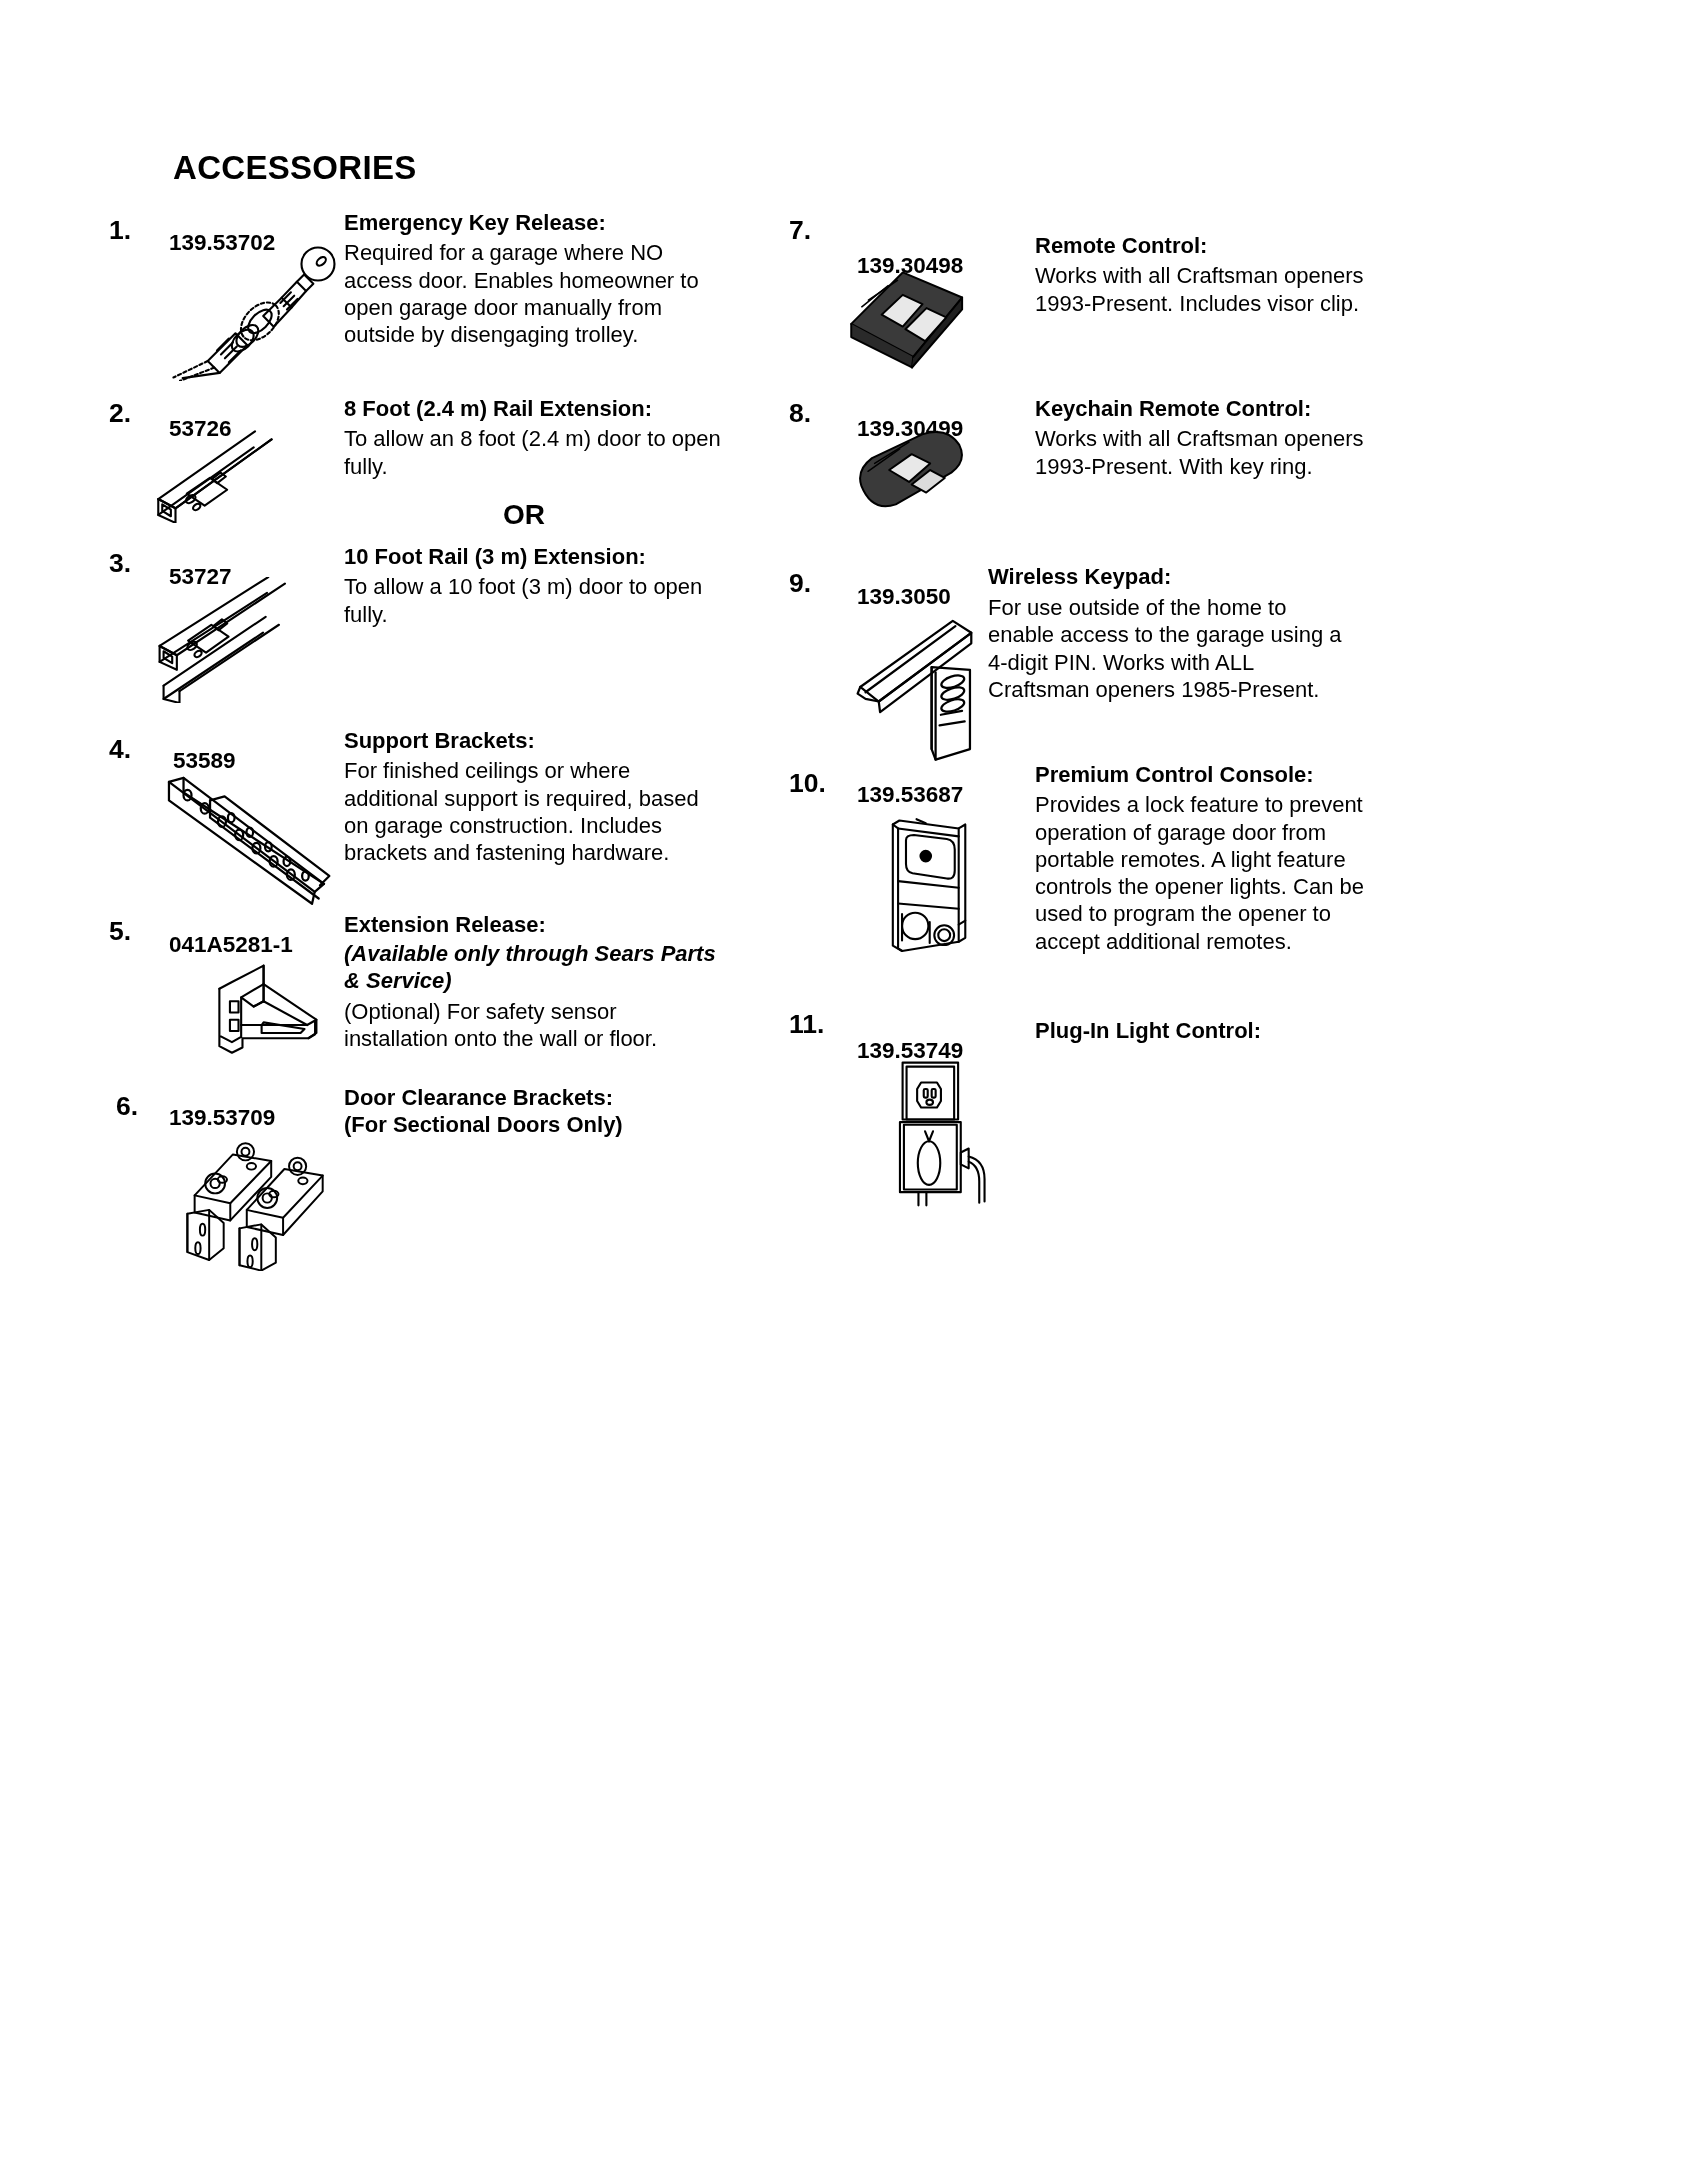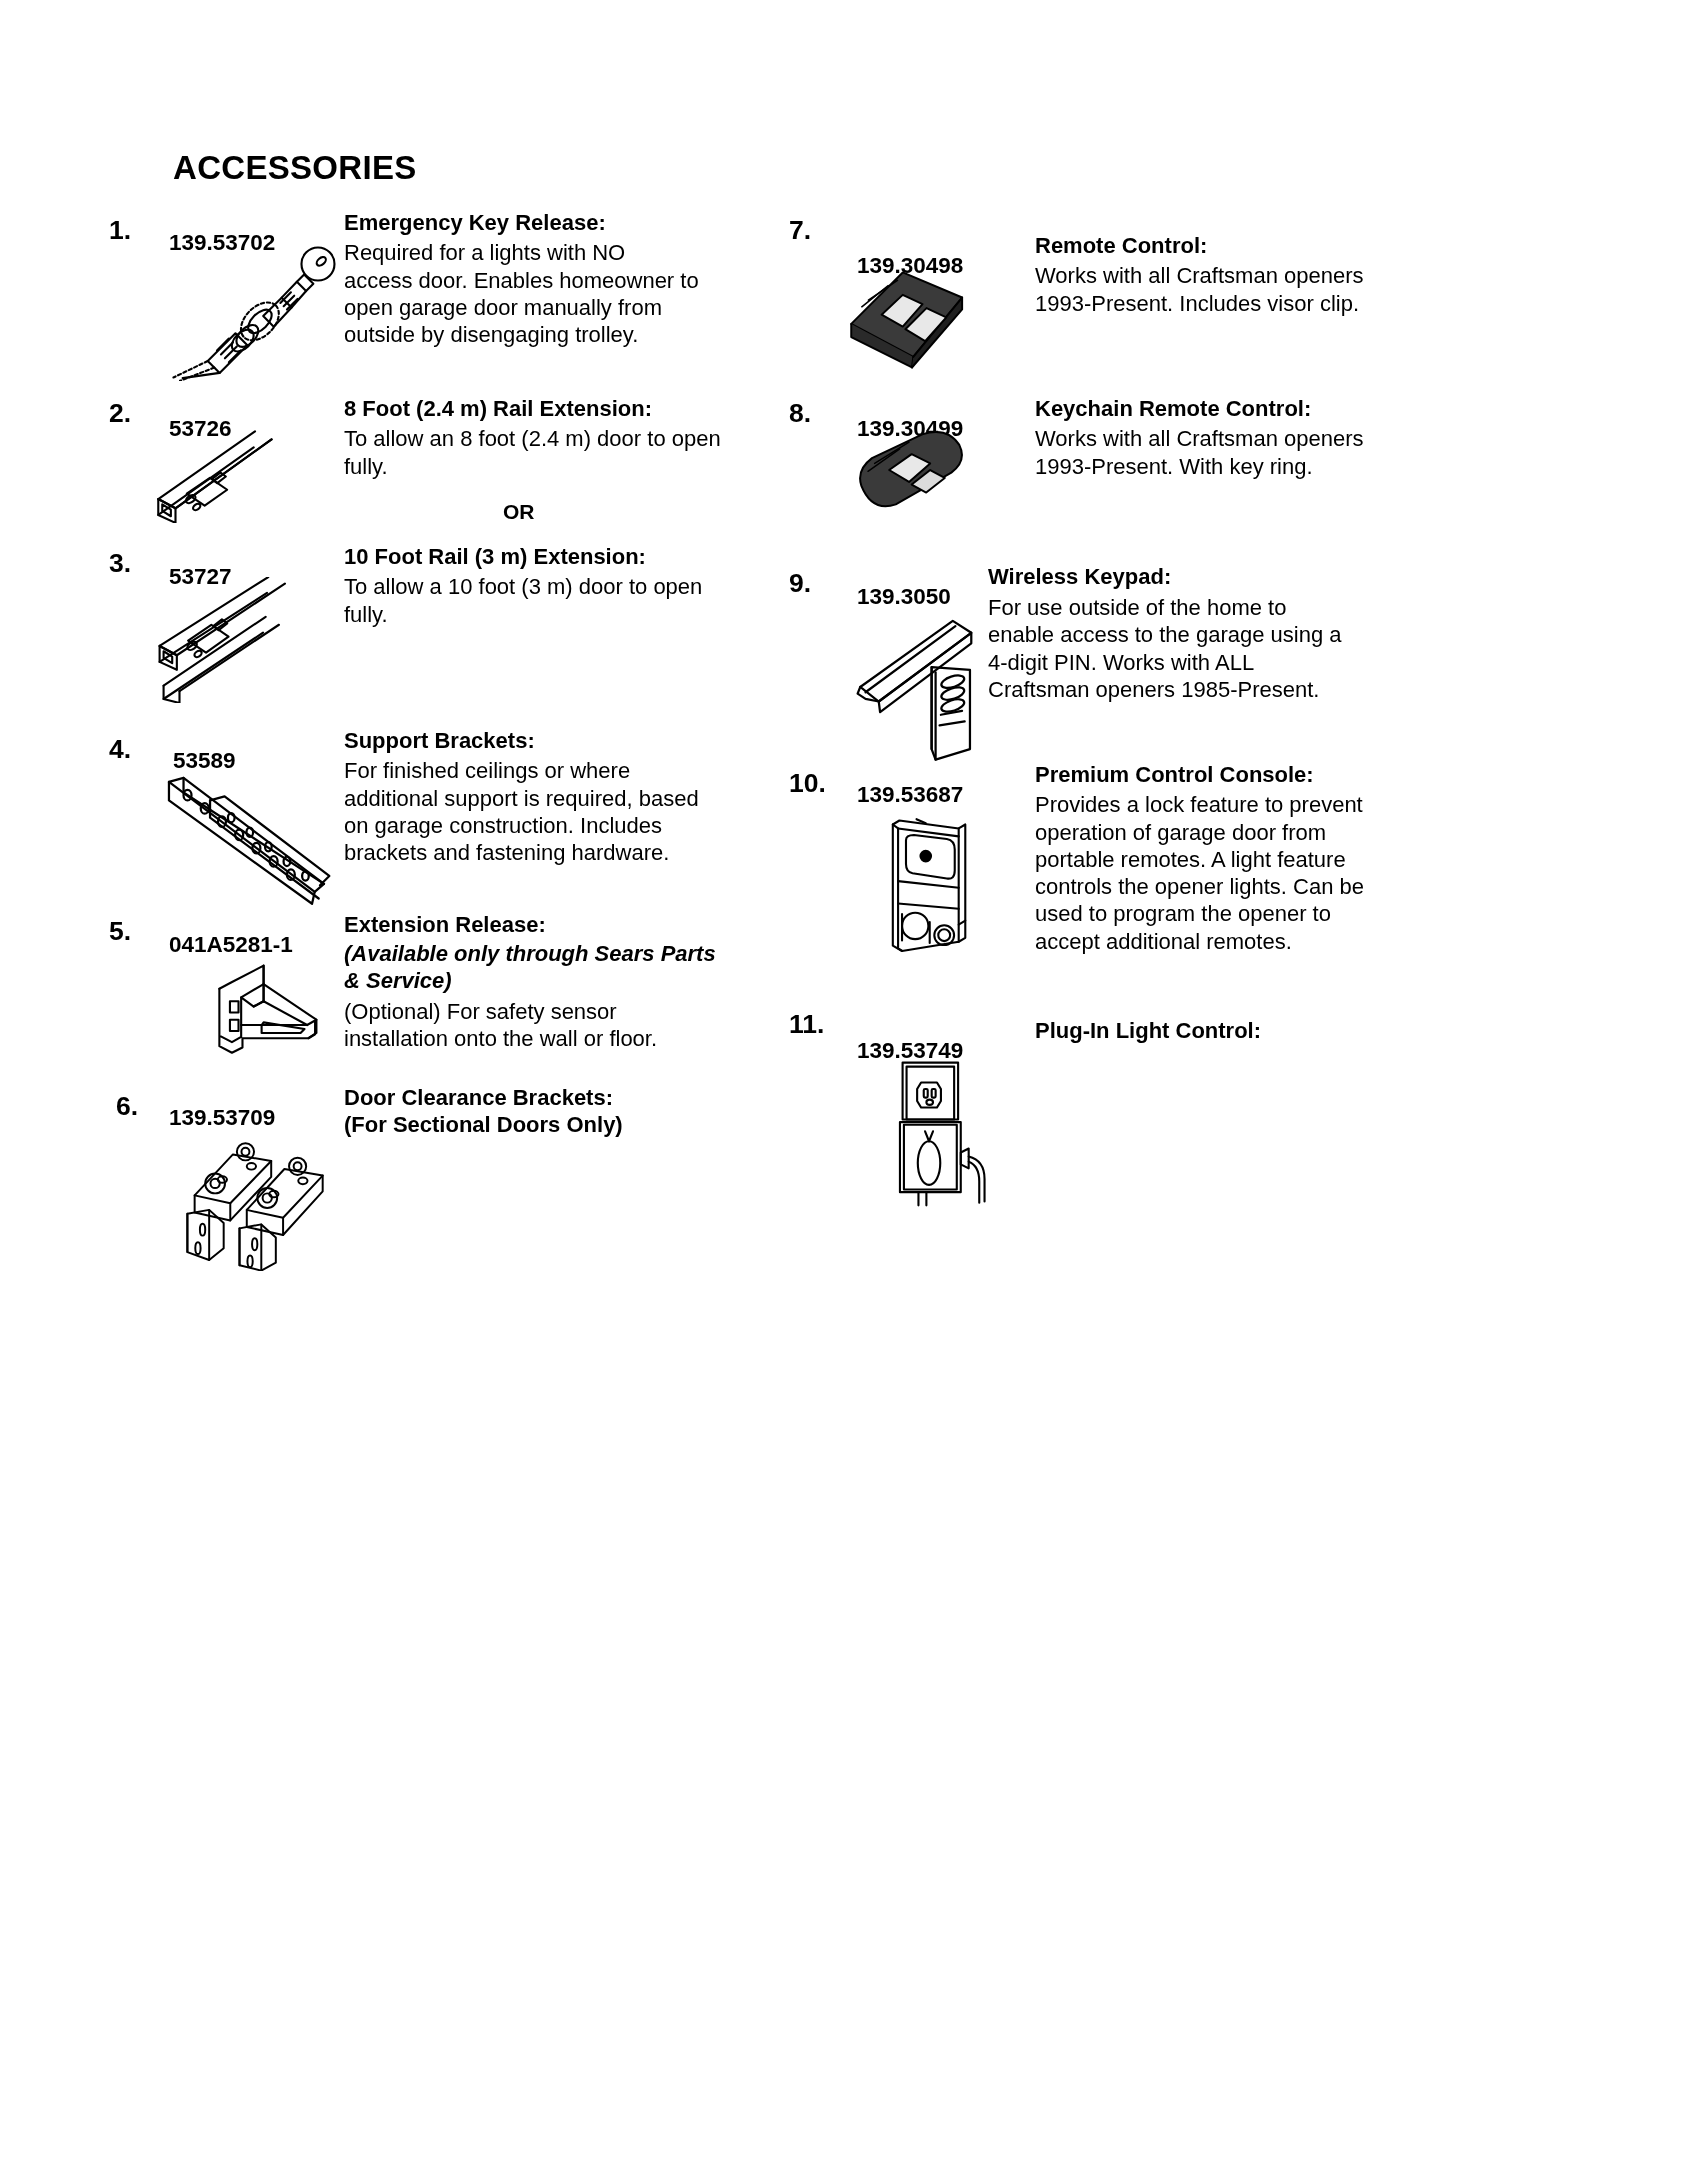--- a/index.html
+++ b/index.html
@@ -74,21 +74,21 @@
   .item-desc {
     font-size: 22px;
     font-weight: normal;
     line-height: 1.24;
     margin: 0;
     white-space: pre-line;
   }
 
   .or-label {
     position: absolute;
-    font-size: 21px;
+    font-size: 28px;
     font-weight: bold;
     line-height: 1;
   }
 
   .footer-page {
     position: absolute;
     left: 0;
     top: 1343px;
     width: 1687px;
     text-align: center;
@@ -107,21 +107,21 @@
 
 <div class="page">
 
   <div class="section-title">ACCESSORIES</div>
 
   <div class="item">
     <div class="item-num" style="left:109px; top:217px;">1.</div>
     <div class="item-part" style="left:169px; top:210px;">139.53702</div>
     <div class="item-body" style="left:344px; top:210px; width:463px;">
       <div class="item-title">Emergency Key Release:</div>
-      <div class="item-desc">Required for a lights with NO
+      <div class="item-desc">Required for a garage where NO
 access door. Enables homeowner to
 open garage door manually from
 outside by disengaging trolley.</div>
     </div>
     <div class="illus" style="left:151px; top:242px;">
       <svg width="198" height="139" viewBox="0 0 300 210">
         <g fill="none" stroke="#000" stroke-width="3.2" stroke-linejoin="round" stroke-linecap="round">
 
           <ellipse cx="253" cy="33" rx="25" ry="25"></ellipse>
           <ellipse cx="258" cy="29" rx="8" ry="5" transform="rotate(-40 258 29)"></ellipse>

